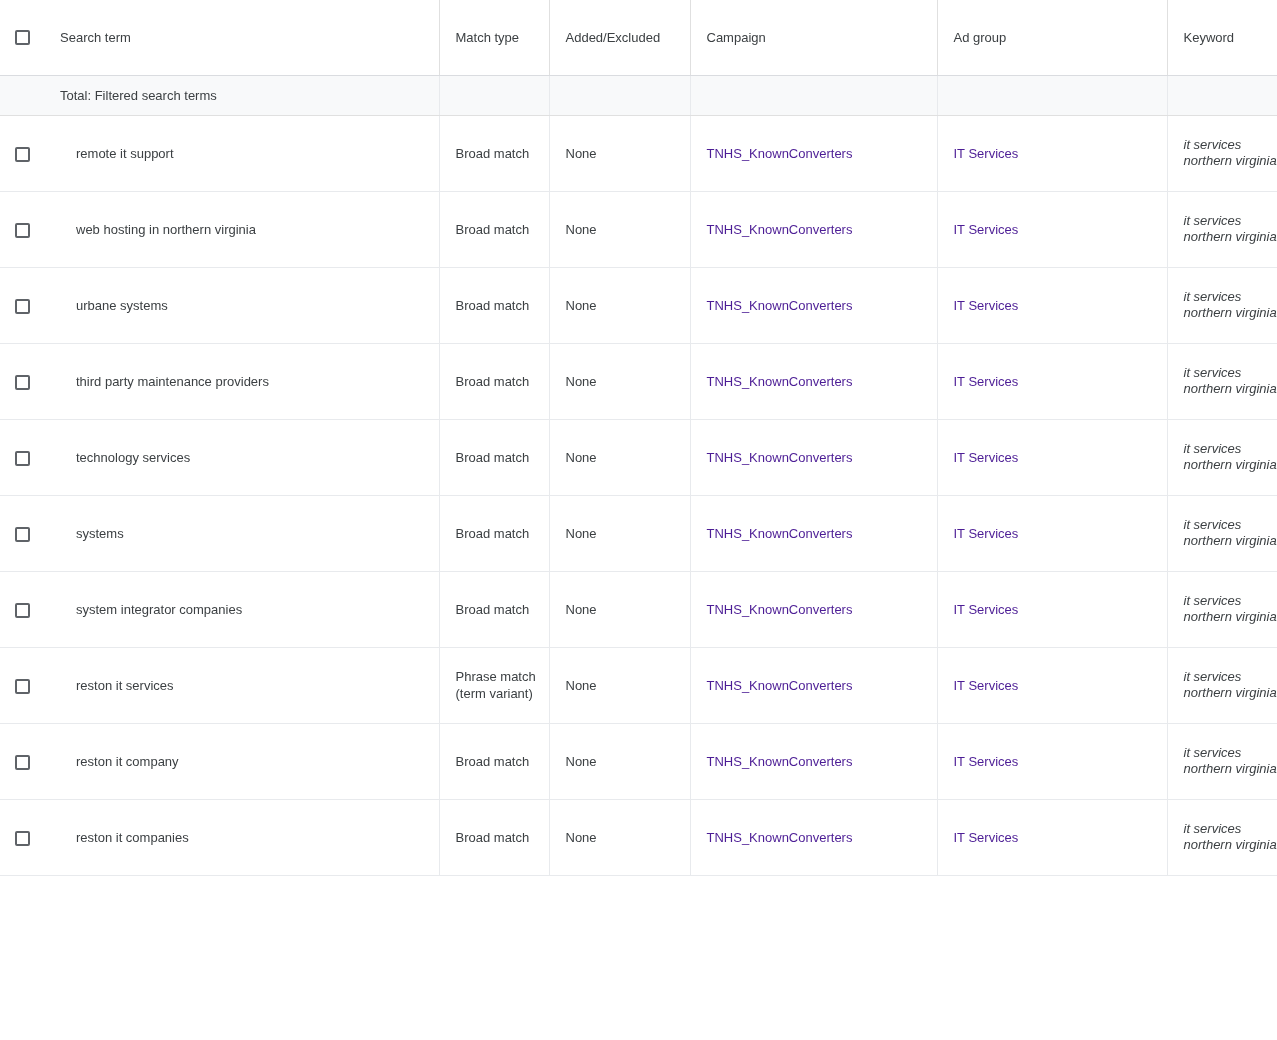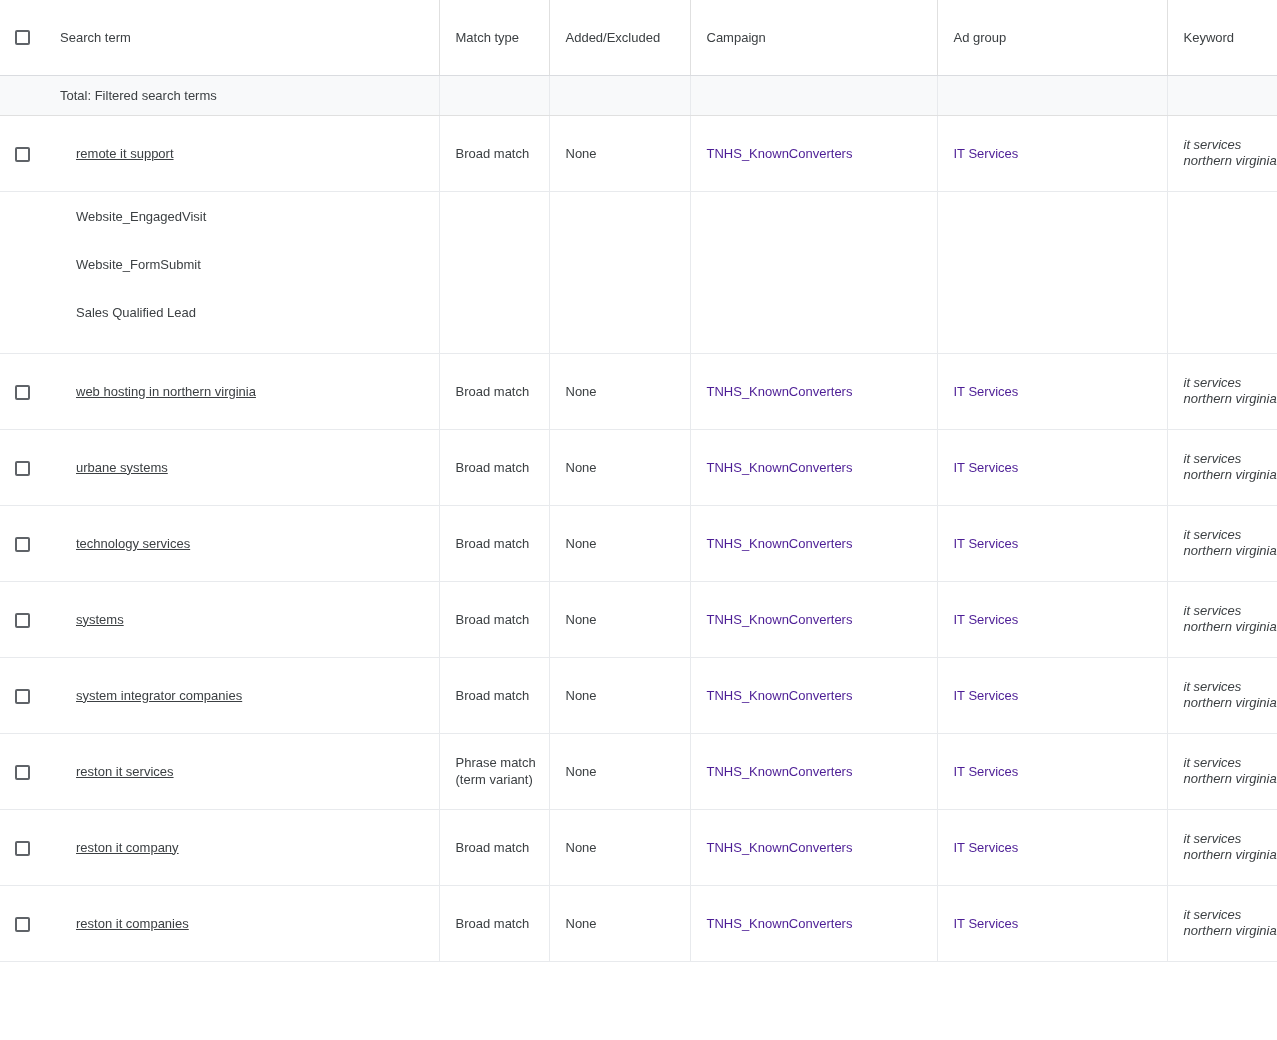--- a/index.html
+++ b/index.html
@@ -123,21 +123,21 @@
     cursor: pointer;
     vertical-align: middle;
   }
   .link {
     color: #4c1d95;
     text-decoration: none;
     cursor: pointer;
     font-size: 13px;
   }
 
-  .term-label { padding-left: 16px; display: inline-block; text-decoration: underline; }
+  .term-label { padding-left: 16px; display: inline-block; }
 </style>
 </head>
 <body>
 
 <table class="report-table">
   <colgroup>
     <col class="c-check">
       <col class="c-term">
       <col class="c-match">
     <col class="c-added">
@@ -185,35 +185,20 @@
       <td>None</td>
       <td>
         <a class="link">TNHS_KnownConverters</a>
       </td>
       <td>
         <a class="link">IT Services</a>
       </td>
       <td class="td-keyword">it services northern virginia</td>
     </tr>
 
-    <tr class="conv-row">
-      <td class="td-check"></td>
-      <td>
-        <div class="conv-list">
-          <div class="conv-item">Website_EngagedVisit</div>
-          <div class="conv-item">Website_FormSubmit</div>
-          <div class="conv-item">Sales Qualified Lead</div>
-        </div>
-      </td>
-      <td></td>
-      <td></td>
-      <td></td>
-      <td></td>
-      <td class="td-keyword"></td>
-    </tr>
 
     <tr class="data-row">
       <td class="td-check">
         <span class="checkbox"></span>
       </td>
       <td>
         <span class="term-label">web hosting in northern virginia</span>
       </td>
       <td class="td-match">Broad match</td>
       <td>None</td>
@@ -237,20 +222,37 @@
       <td>None</td>
       <td>
         <a class="link">TNHS_KnownConverters</a>
       </td>
       <td>
         <a class="link">IT Services</a>
       </td>
       <td class="td-keyword">it services northern virginia</td>
     </tr>
 
+    <tr class="data-row">
+      <td class="td-check">
+        <span class="checkbox"></span>
+      </td>
+      <td>
+        <span class="term-label">third party maintenance providers</span>
+      </td>
+      <td class="td-match">Broad match</td>
+      <td>None</td>
+      <td>
+        <a class="link">TNHS_KnownConverters</a>
+      </td>
+      <td>
+        <a class="link">IT Services</a>
+      </td>
+      <td class="td-keyword">it services northern virginia</td>
+    </tr>
 
     <tr class="data-row">
       <td class="td-check">
         <span class="checkbox"></span>
       </td>
       <td>
         <span class="term-label">technology services</span>
       </td>
       <td class="td-match">Broad match</td>
       <td>None</td>

